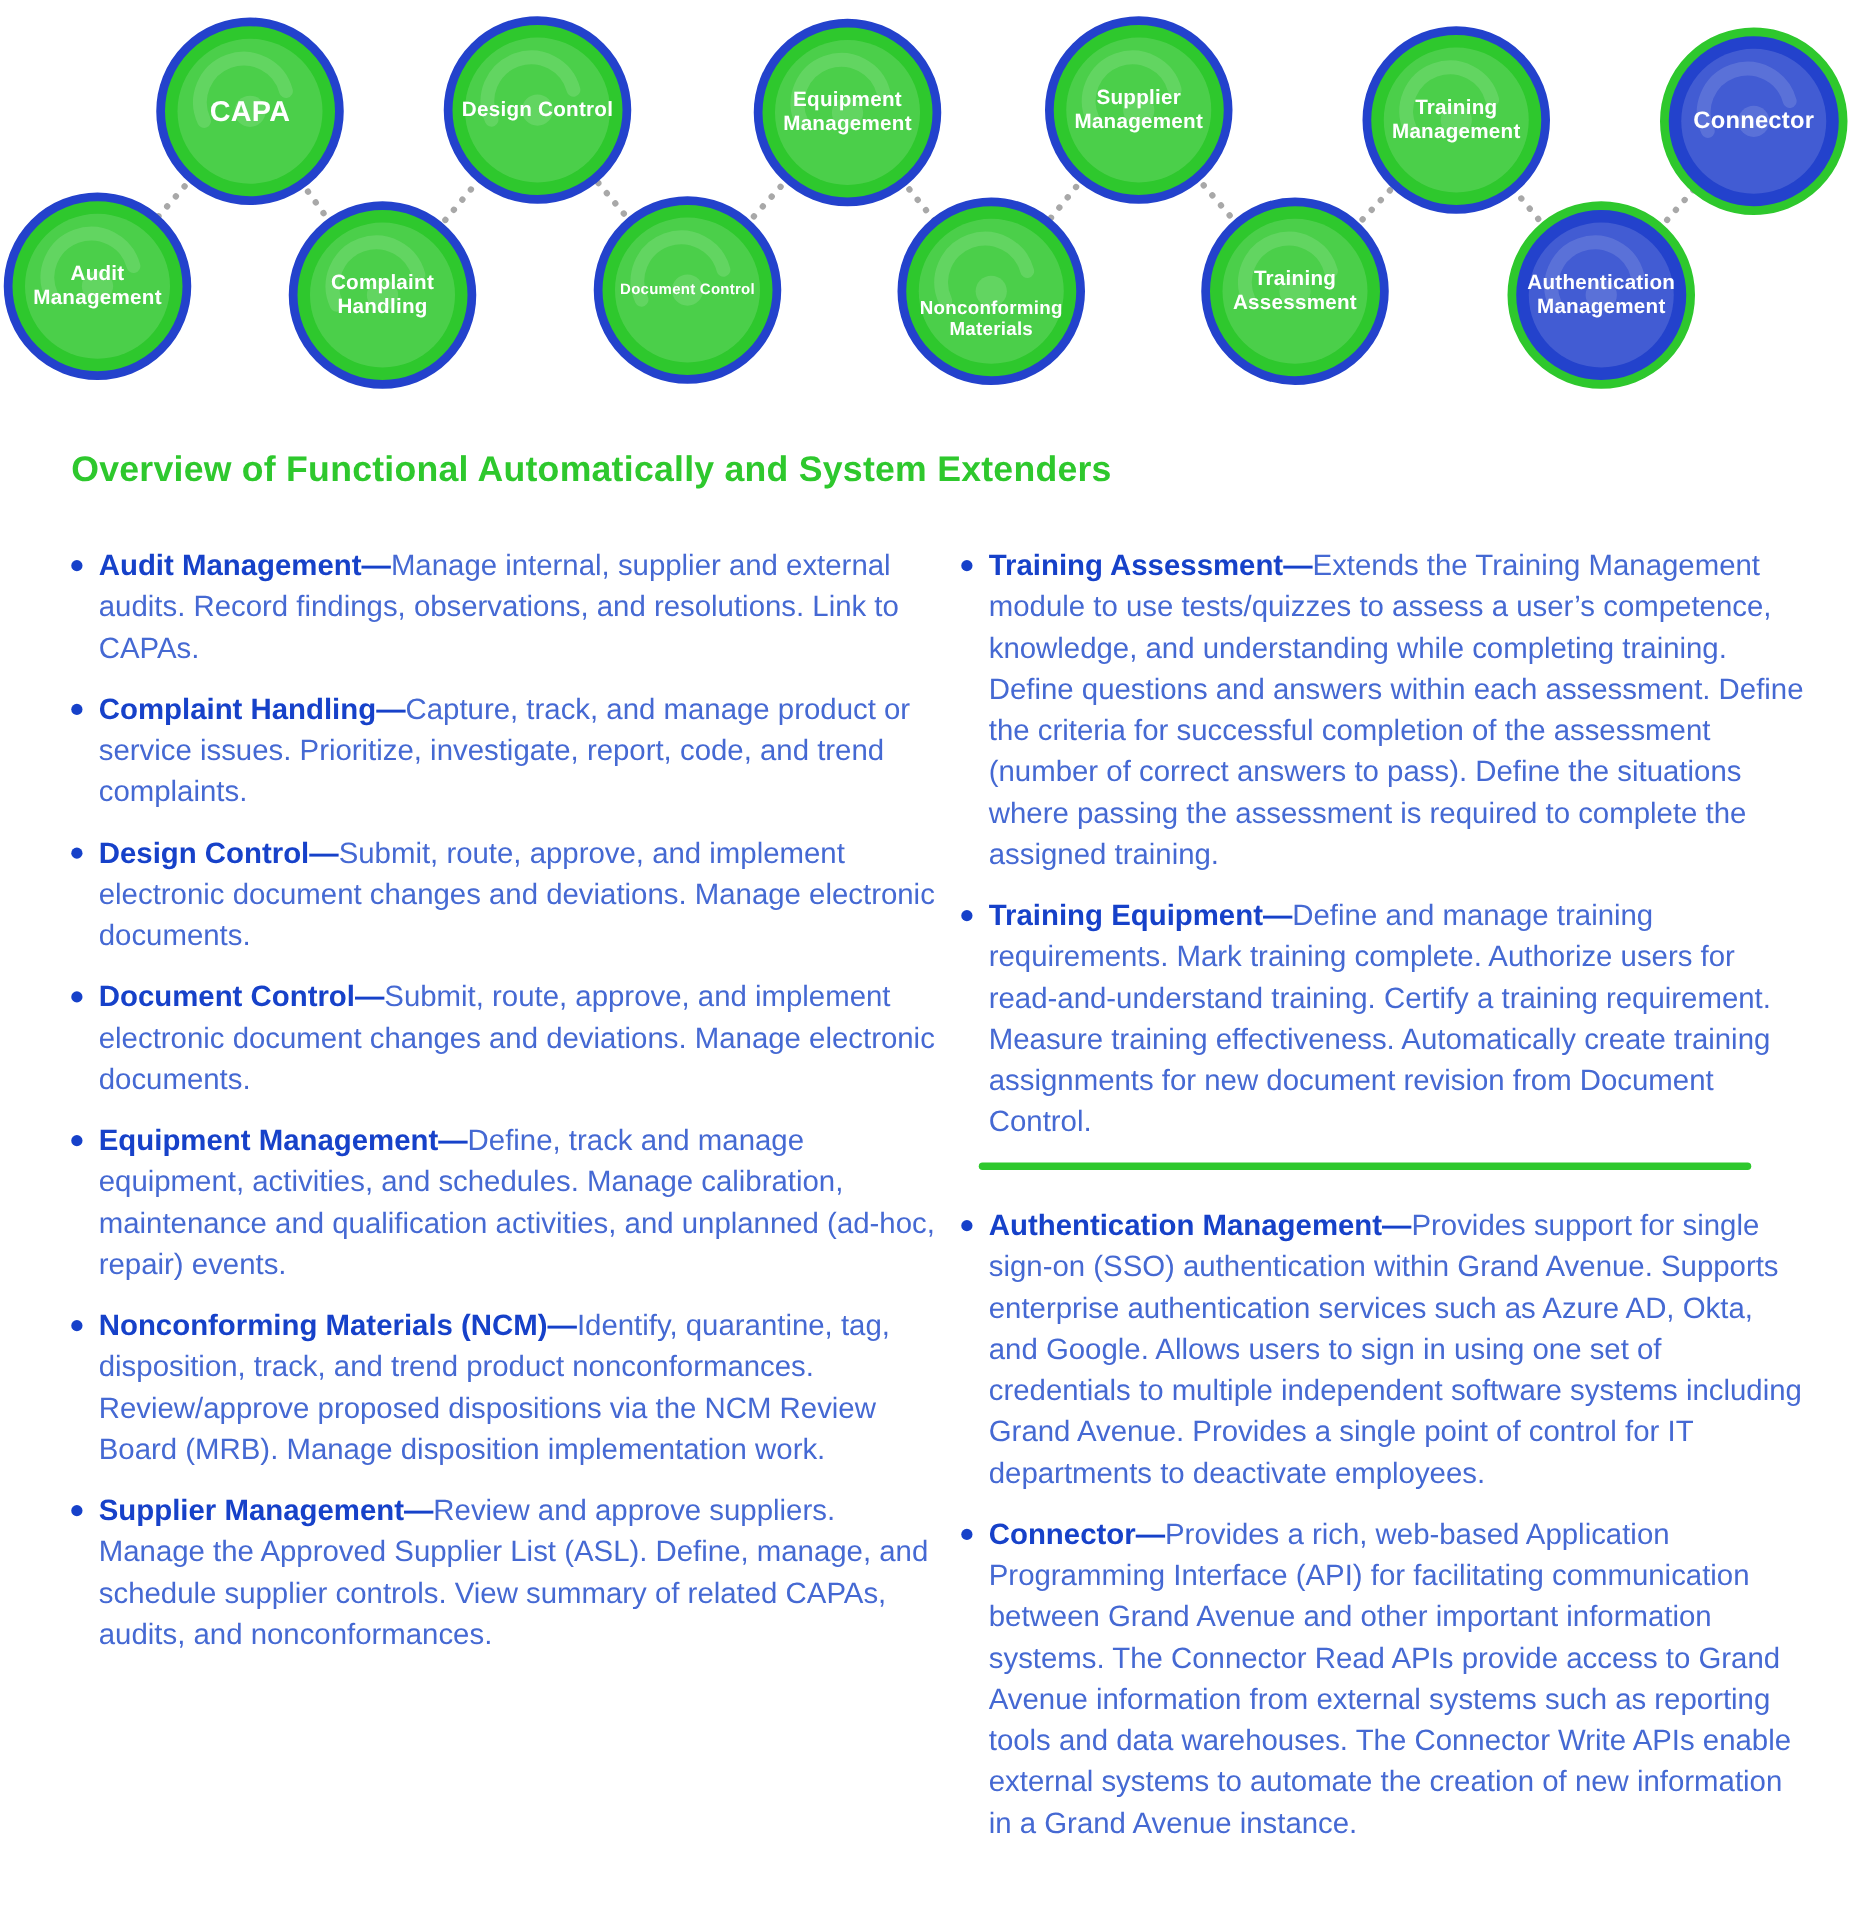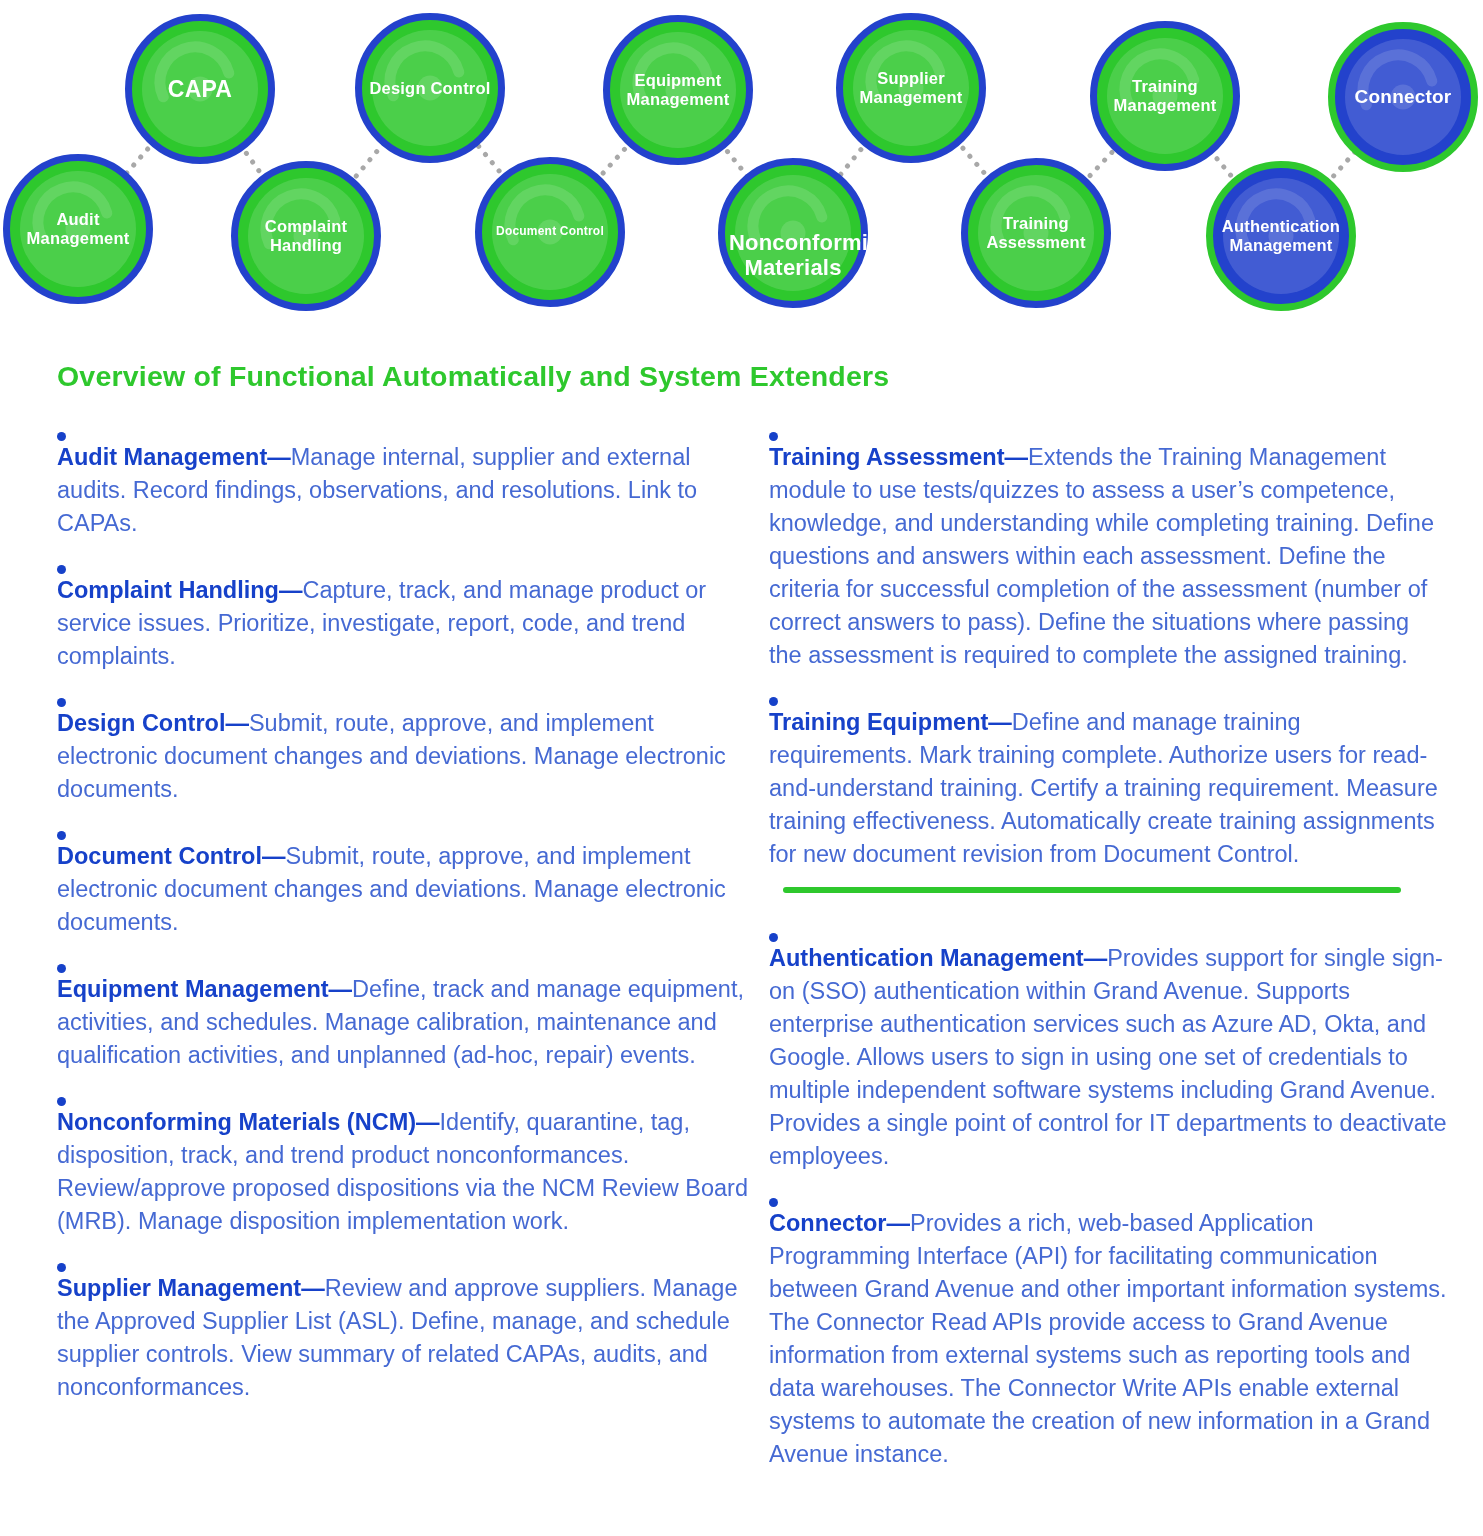--- a/index.html
+++ b/index.html
@@ -27,21 +27,21 @@
   }
   
   .heading {
     position:absolute; left:57px; top:360px;
     font-size:28.5px; font-weight:bold; color:var(--green); letter-spacing:.2px;
   }
   
   .col { position:absolute; top:420px; }
   .col-left  { left:57px;  width:692px; }
   .col-right { left:769px; width:678px; }
-  .bullet { display:flex; margin:0 0 13px 0;flex-direction:column; }
+  .bullet { display:flex; margin:16px 0 13px 0; }
   .bullet .dot {
     flex:none; width:9px; height:9px; border-radius:50%;
     background:var(--title-blue); margin:12px 13px 0 0;
   }
   .bullet .text {
     flex:1; font-size:23.5px; line-height:33px; color:var(--body-blue);
   }
   .bullet .text b { color:var(--title-blue); font-weight:bold; }
   .divider {
     height:6px; border-radius:3px; background:var(--green);
@@ -102,21 +102,21 @@
         <circle cx="68" cy="68" r="12.5" fill="rgba(255,255,255,0.13)"></circle>
       </svg>
       <div class="label" style="font-size: 16.5px;">Equipment Management</div>
     </div>
     <div class="node module" style="left: 718px; top: 158px;">
       <svg class="deco" viewBox="0 0 136 136">
         <circle cx="68" cy="68" r="58" fill="rgba(255,255,255,0.14)"></circle>
         <path d="M31.3 75.8 A35 35 0 1 1 96.8 51.9" fill="none" stroke="rgba(255,255,255,0.13)" stroke-width="11" stroke-linecap="round"></path>
         <circle cx="68" cy="68" r="12.5" fill="rgba(255,255,255,0.13)"></circle>
       </svg>
-      <div class="label" style="font-size: 22px; margin-top: 44px;">Nonconforming Materials</div>
+      <div class="label" style="font-size: 15px; margin-top: 44px;">Nonconforming Materials</div>
     </div>
     <div class="node module" style="left: 836px; top: 13px;">
       <svg class="deco" viewBox="0 0 136 136">
         <circle cx="68" cy="68" r="58" fill="rgba(255,255,255,0.14)"></circle>
         <path d="M31.3 75.8 A35 35 0 1 1 96.8 51.9" fill="none" stroke="rgba(255,255,255,0.13)" stroke-width="11" stroke-linecap="round"></path>
         <circle cx="68" cy="68" r="12.5" fill="rgba(255,255,255,0.13)"></circle>
       </svg>
       <div class="label" style="font-size: 16.5px;">Supplier Management</div>
     </div>
     <div class="node module" style="left: 961px; top: 158px;">

